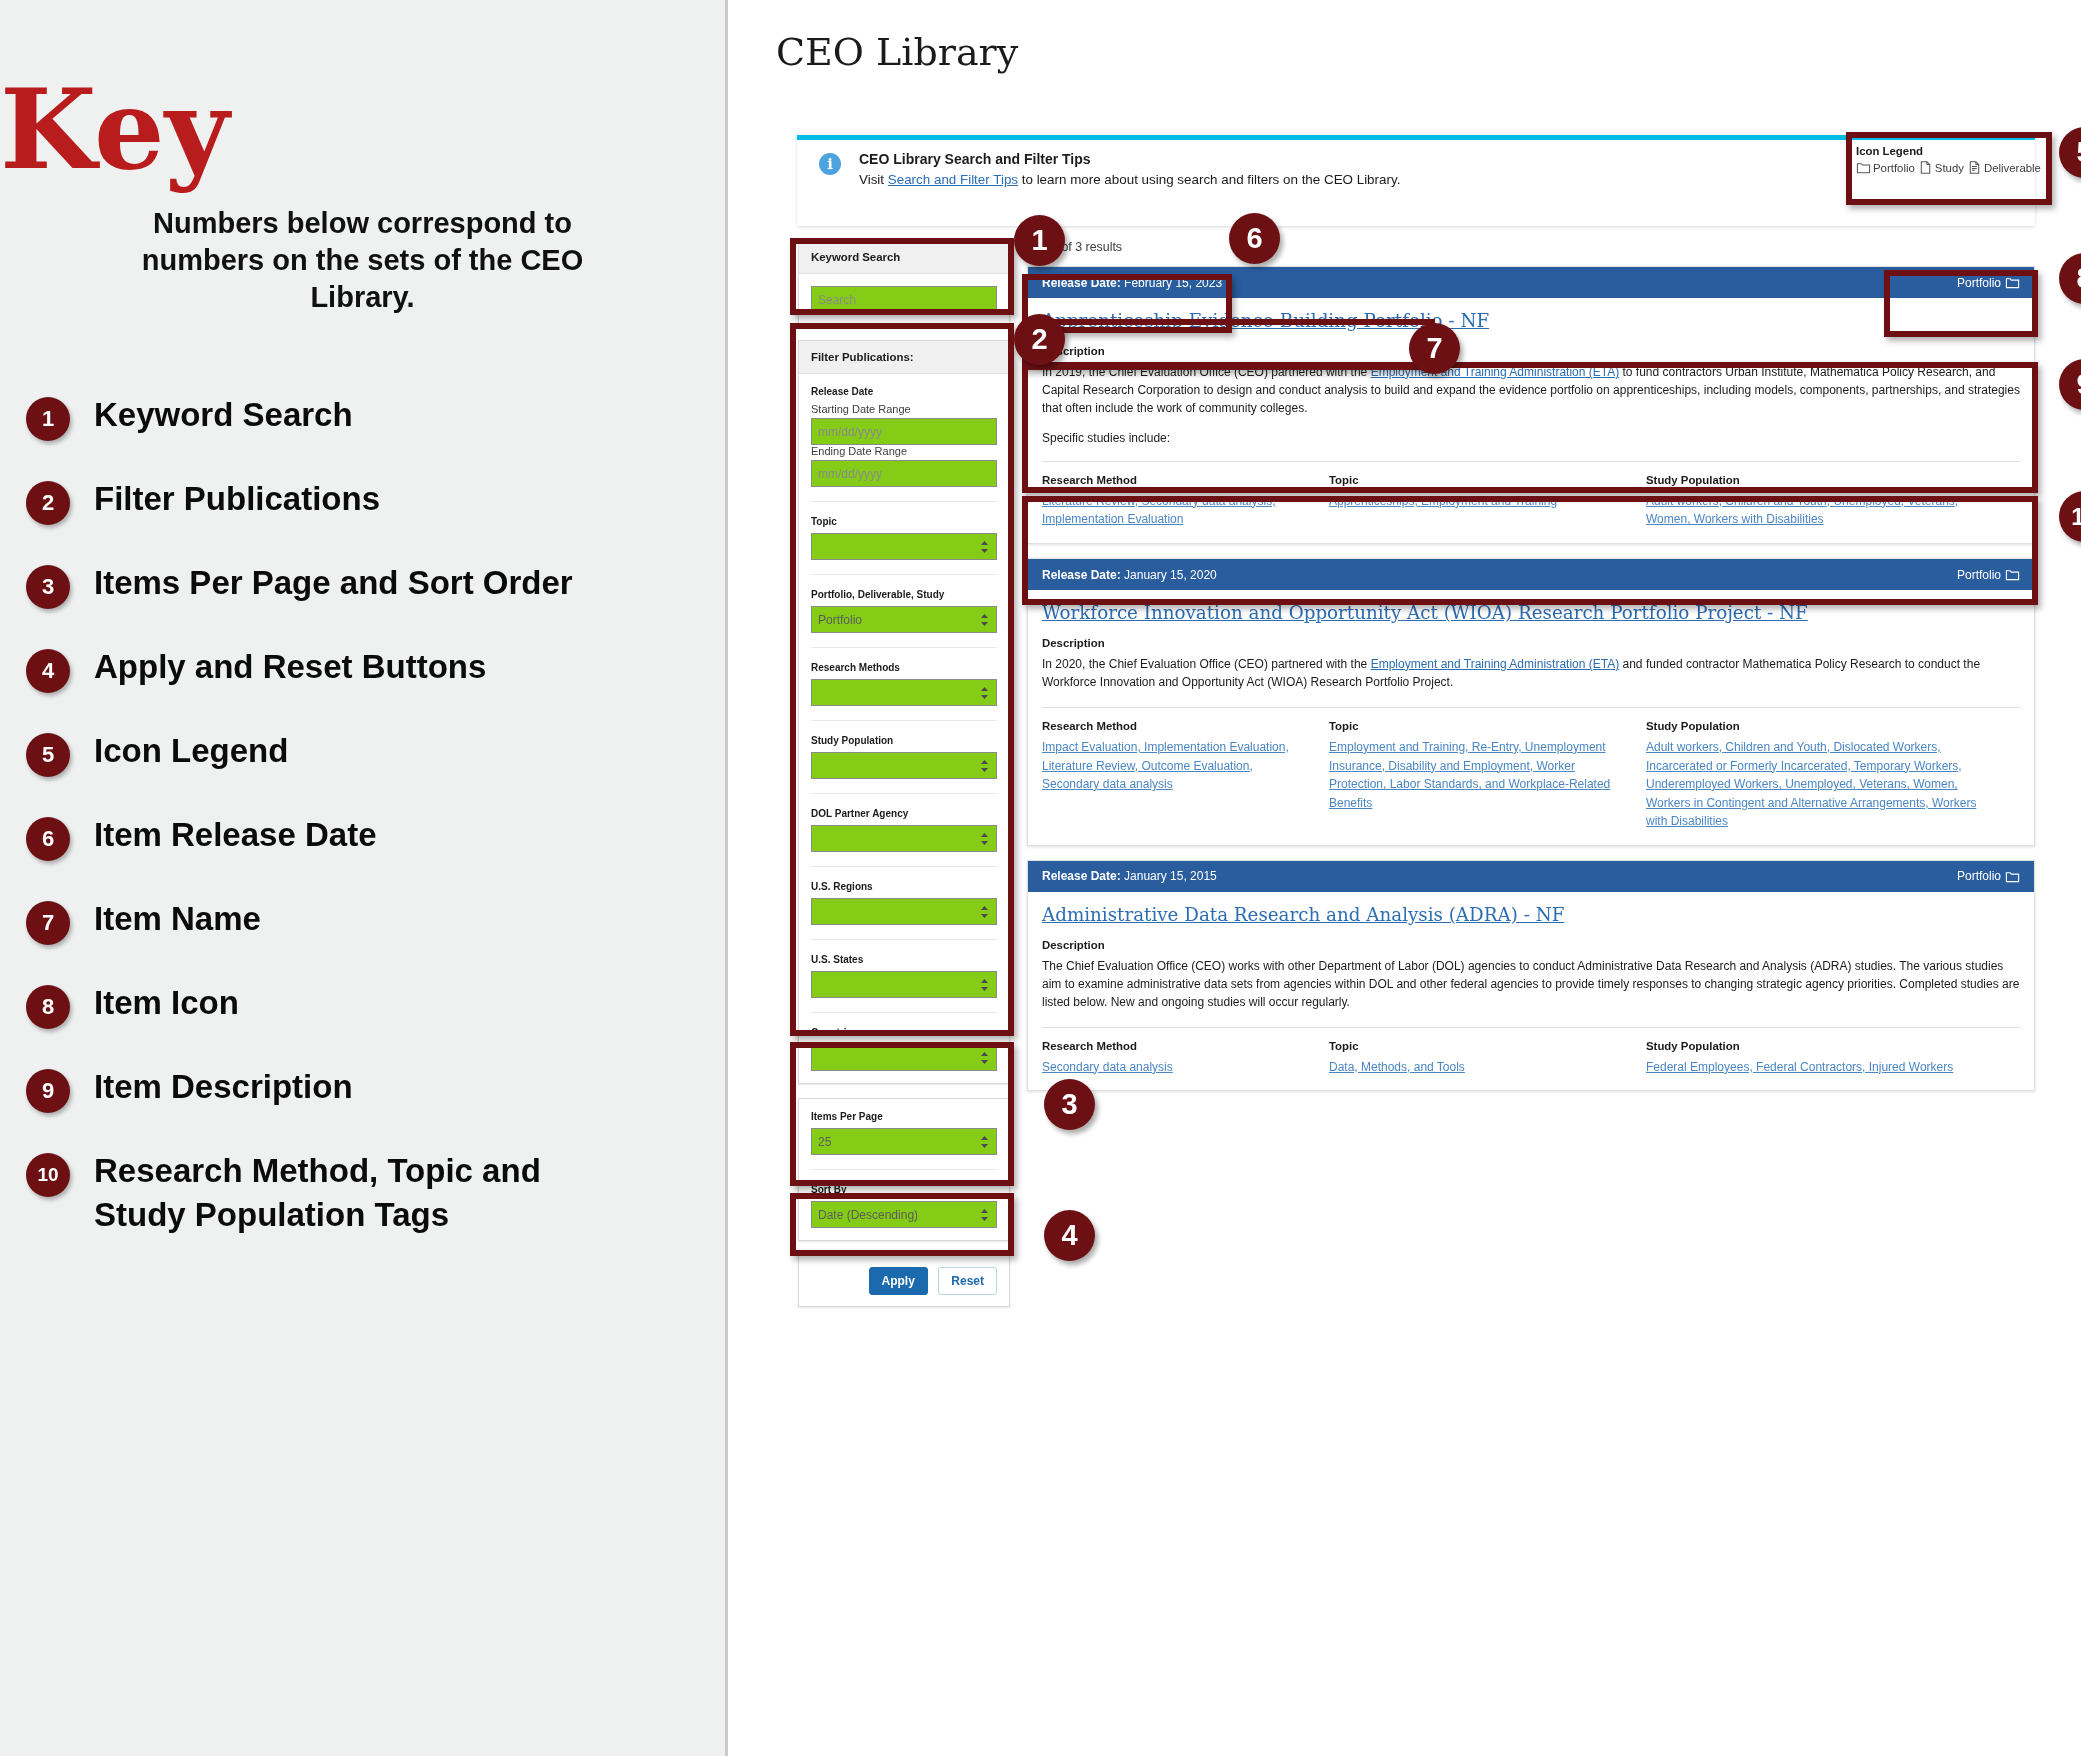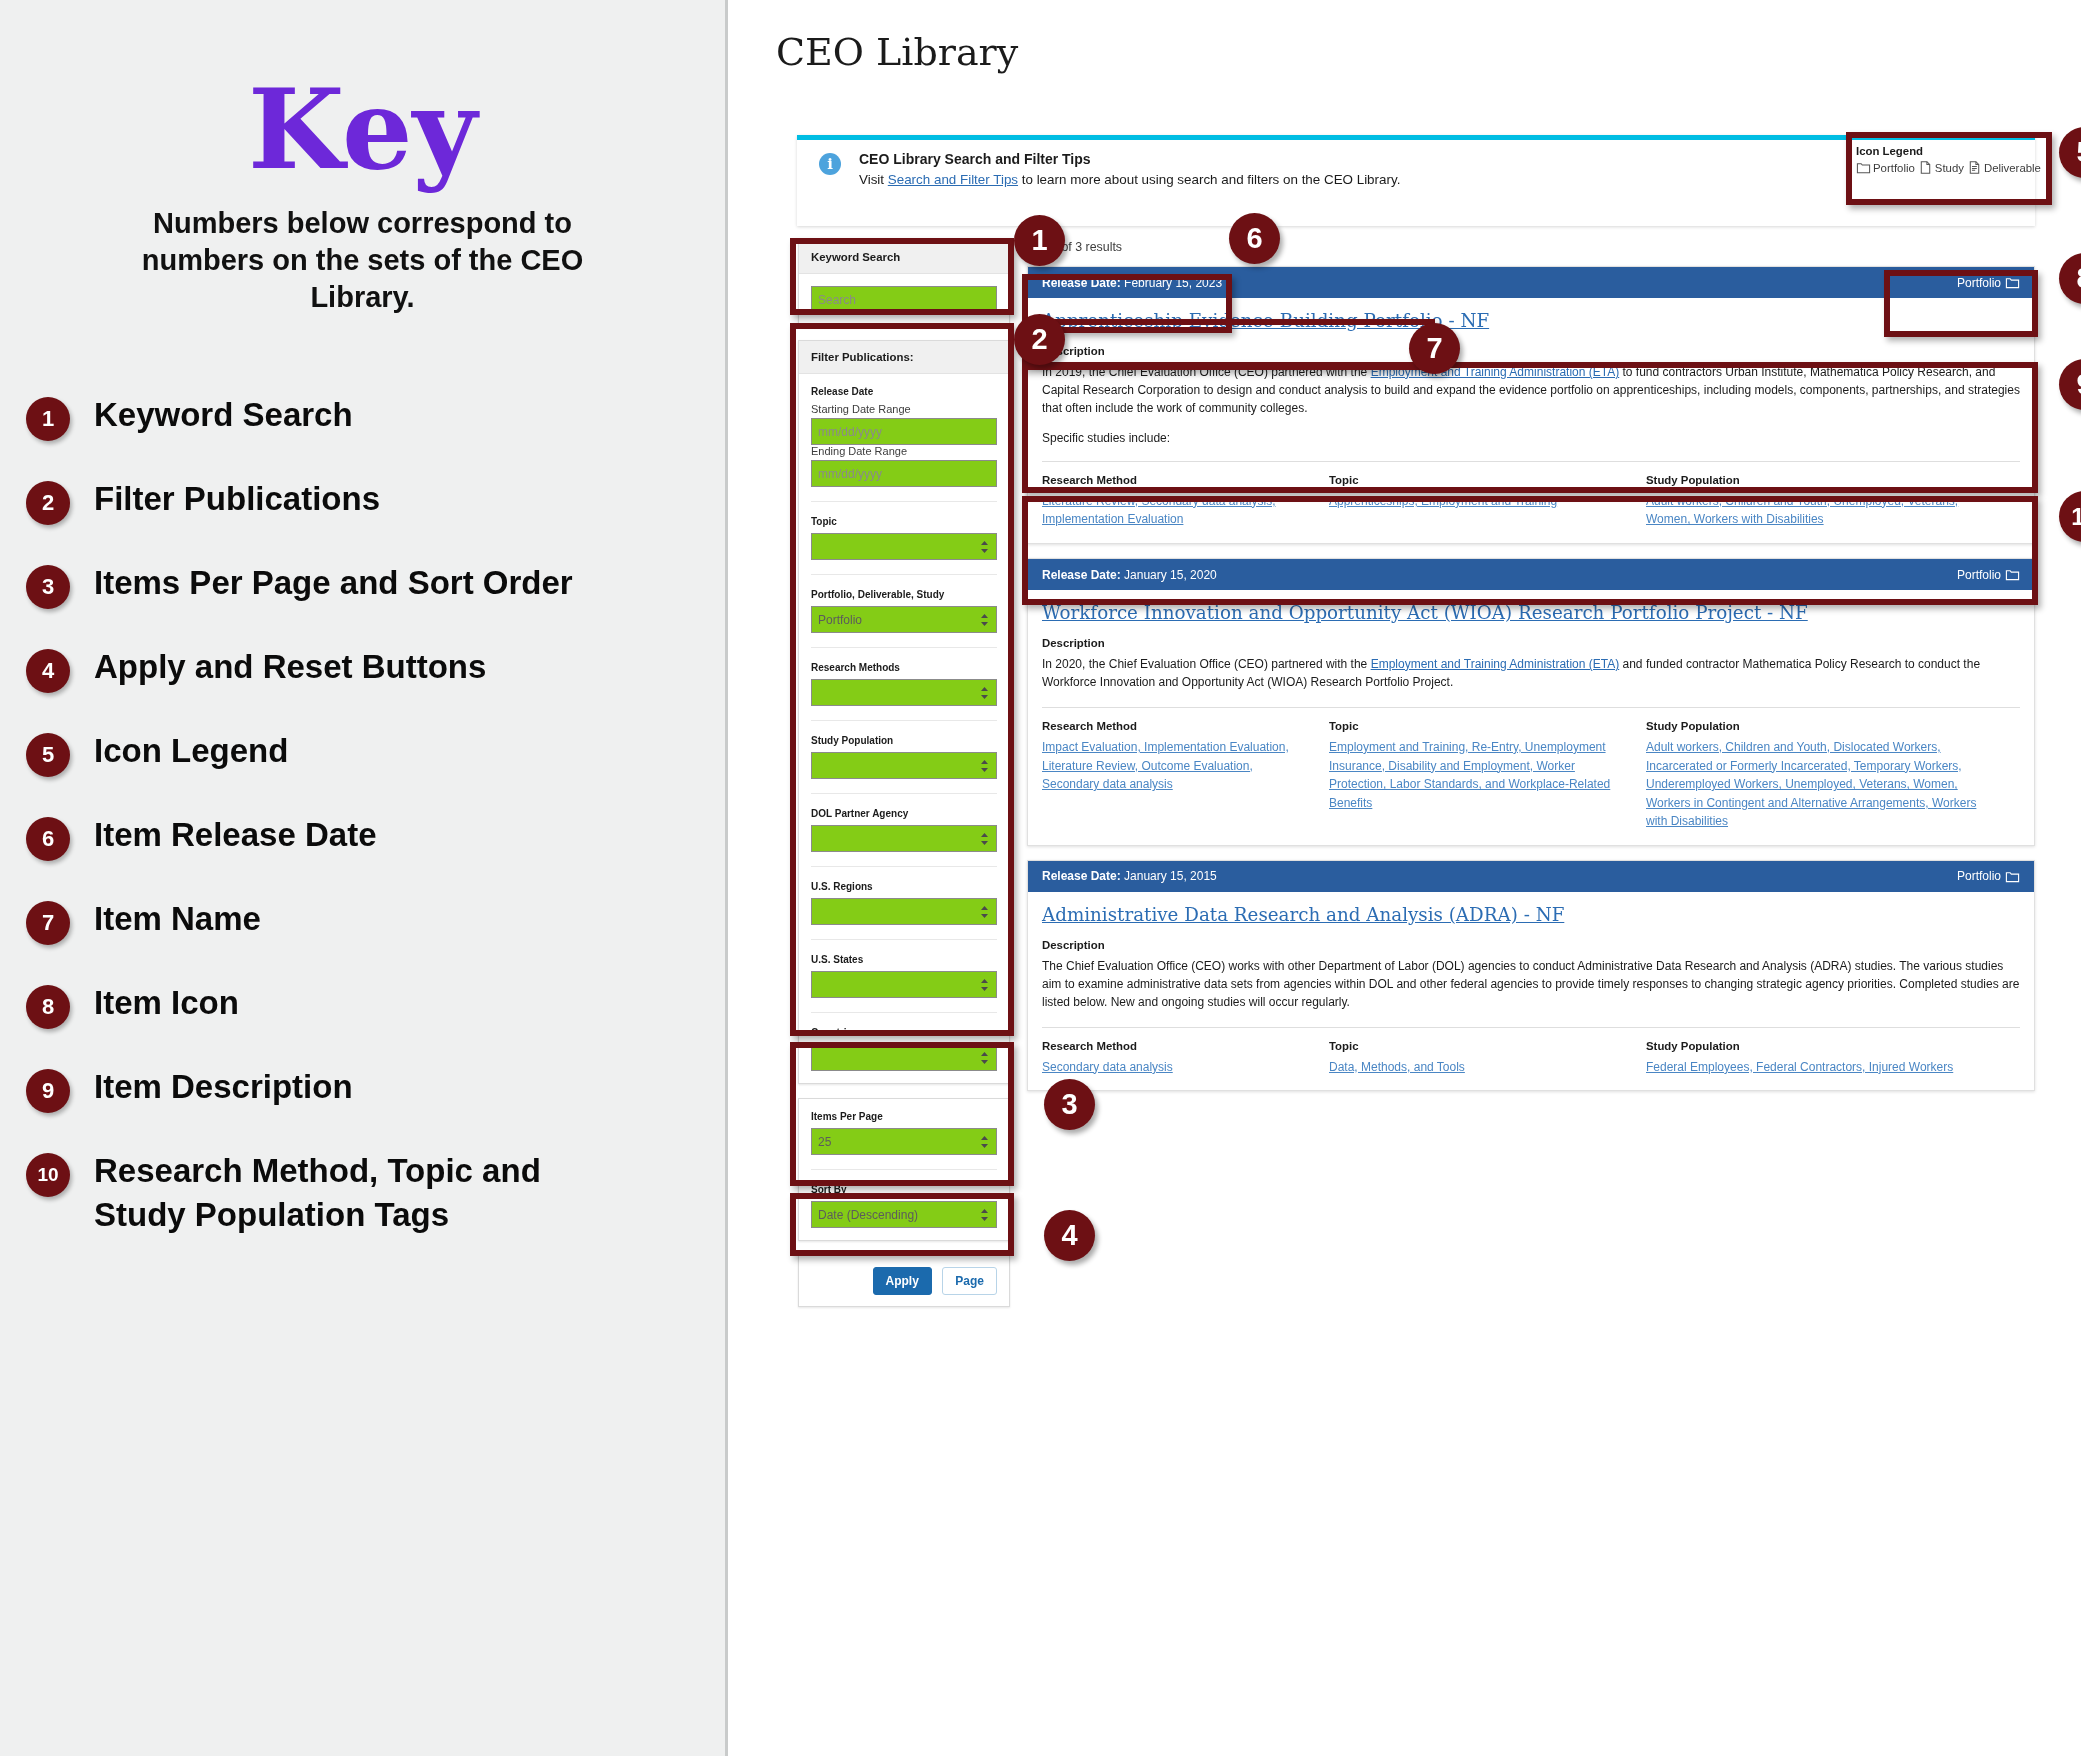--- a/index.html
+++ b/index.html
@@ -16,22 +16,21 @@
   #key-panel {
     position:absolute; left:0; top:0; width:728px; height:1756px;
     background:#eff0f0;
     border-right:3px solid #c9cbcb;
   }
   #key-title {
     font-family:"DejaVu Serif", serif;
     font-weight:700;
     font-size:111px;
     line-height:1.0;
-    text-align:center;
-    color:#6d28d9;
+    color:#b91c1c;
     margin-top:74px;
   }
   #key-subtitle {
     font-family:"Liberation Sans", sans-serif;
     font-weight:bold;
     font-size:29px;
     line-height:1.28;
     text-align:center;
     color:#111;
     margin:20px 104px 0 104px;
@@ -400,21 +399,21 @@
           <span>Date (Descending)</span>
           <svg class="caret" viewBox="0 0 9 13">
               <path d="M4.5 0.5 L8 4.5 H1 Z M4.5 12.5 L8 8.5 H1 Z" fill="#4a4a4a"></path>
             </svg>
         </div>
       </div>
     </div>
 
     <div id="actions">
       <span class="btn btn-primary">Apply</span>
-      <span class="btn btn-secondary">Page</span>
+      <span class="btn btn-secondary">Reset</span>
     </div>
   </div>
 
   <div id="results">
     <div id="results-count">1 to 3 of 3 results</div>
 
     <div class="card">
       <div class="card-head">
         <div class="date"><b>Release Date:</b><span> February 15, 2023</span></div>
         <div class="kind">

